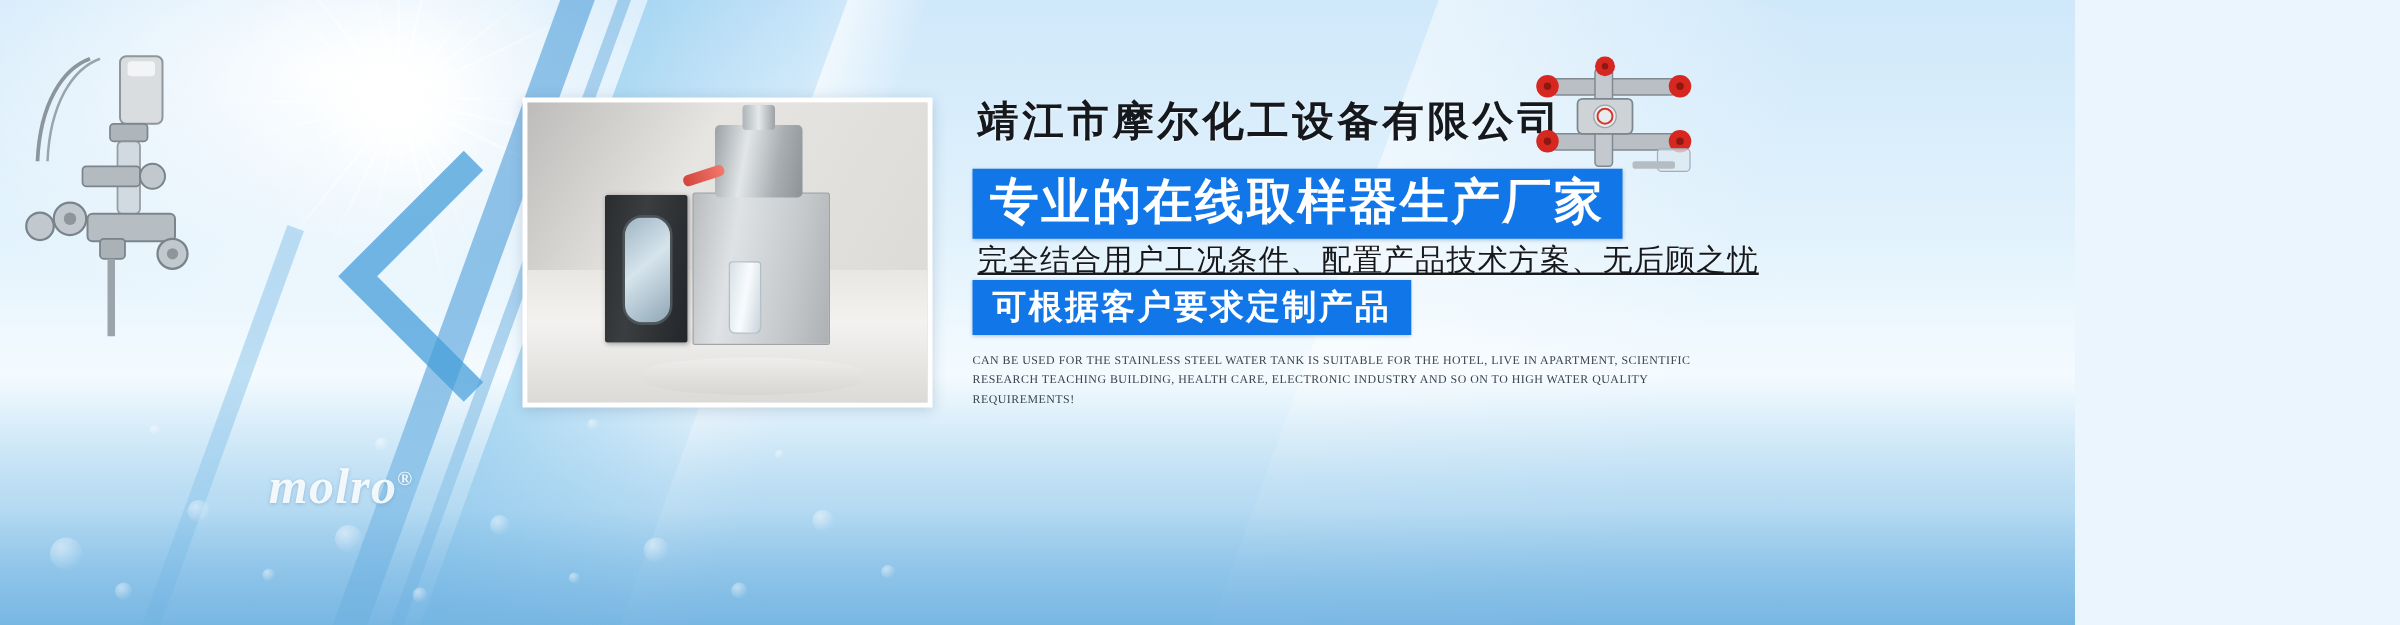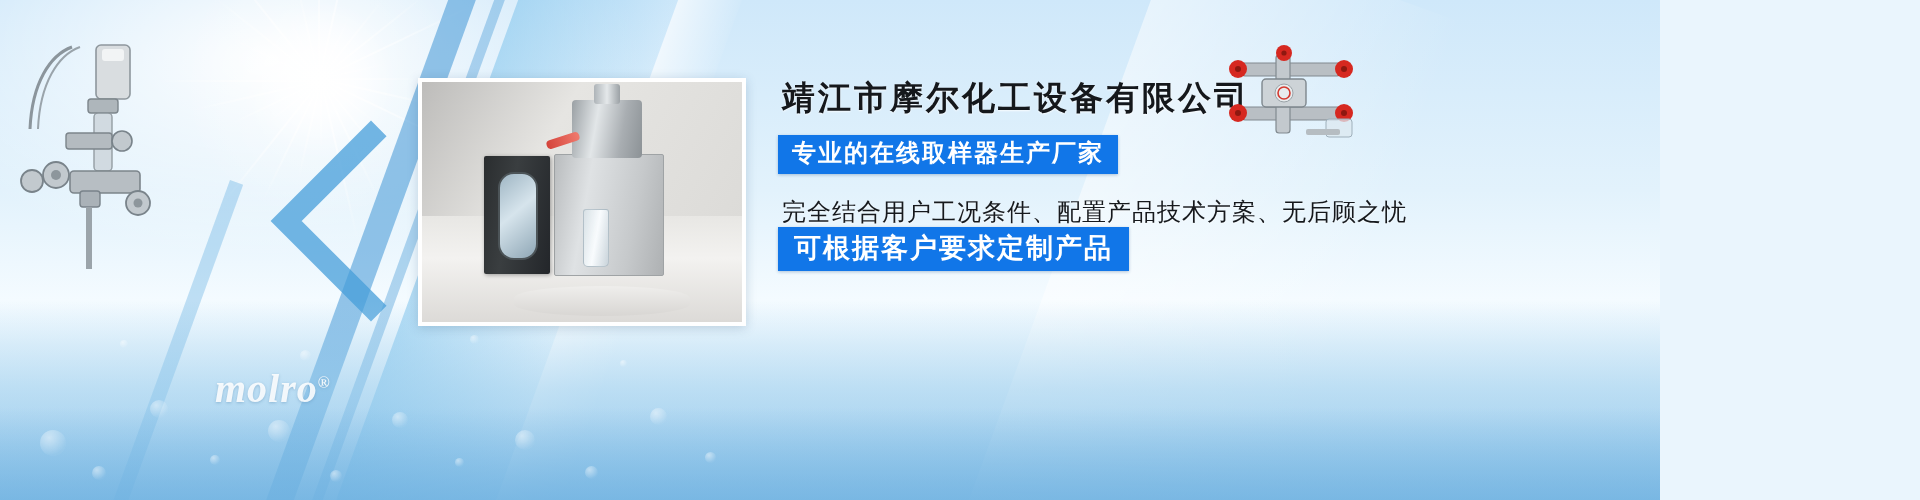--- a/index.html
+++ b/index.html
@@ -78,30 +78,31 @@
   
   .textblock{position:absolute;left:778px;top:78px;width:640px;}
   .company-title{
     font-family:"Liberation Serif","DejaVu Serif",serif;
     font-size:33px;font-weight:700;color:#15181c;letter-spacing:3px;
     white-space:nowrap;line-height:1.25;padding-left:4px;
     text-shadow:0 1px 2px rgba(255,255,255,.8);
   }
   .hl-band{
     display:inline-block;background:#1176e8;color:#fff;
-    font-size:24px;font-weight:700;letter-spacing:2px;
+    font-size:39px;font-weight:700;letter-spacing:2px;
     padding:5px 14px 7px 14px;line-height:1.12;white-space:nowrap;
     box-shadow:0 1px 3px rgba(20,70,130,.3);
   }
   .band1{margin-top:16px;}
   .band2{font-size:27px;padding:6px 16px 8px 16px;letter-spacing:2px;}
   .subline{
-    margin-top:24px;font-size:24px;color:#16191d;letter-spacing:1px;
+    margin-top:4px;font-size:24px;color:#16191d;letter-spacing:1px;
     white-space:nowrap;line-height:1.2;padding-left:4px;
     text-shadow:0 1px 2px rgba(255,255,255,.7);
+    text-decoration:underline;
   }
   .engtext{
     margin-top:14px;width:600px;
     font-family:"Liberation Serif","DejaVu Serif",serif;
     font-size:9.5px;line-height:1.62;color:#3b444d;letter-spacing:.4px;
     font-variant:small-caps;text-transform:uppercase;
   }
   
   .prod{position:absolute;}
   .p-tree{left:1218px;top:45px;width:150px;height:110px;}
@@ -228,20 +229,21 @@
   <div class="textblock">
 
     <div class="company-title">靖江市摩尔化工设备有限公司</div>
 
     <div class="hl-band band1">专业的在线取样器生产厂家</div>
 
     <div class="subline">完全结合用户工况条件、配置产品技术方案、无后顾之忧</div>
 
     <div class="hl-band band2">可根据客户要求定制产品</div>
 
+    <div class="engtext">CAN BE USED FOR THE STAINLESS STEEL WATER TANK IS SUITABLE FOR THE HOTEL, LIVE IN APARTMENT, SCIENTIFIC RESEARCH TEACHING BUILDING, HEALTH CARE, ELECTRONIC INDUSTRY AND SO ON TO HIGH WATER QUALITY REQUIREMENTS!</div>
   </div>
 
   <div class="prod p-tree">
     <svg viewBox="0 0 150 110" width="150" height="110" aria-hidden="true">
       <g>
         <rect x="24" y="18" width="98" height="13" rx="3" fill="#b9bfc4" stroke="#818a90" stroke-width="1.2"></rect>
         <rect x="24" y="62" width="98" height="13" rx="3" fill="#b9bfc4" stroke="#818a90" stroke-width="1.2"></rect>
         <rect x="58" y="10" width="14" height="78" rx="3" fill="#c3c9ce" stroke="#818a90" stroke-width="1.2"></rect>
         <rect x="44" y="34" width="44" height="28" rx="4" fill="#cdd3d7" stroke="#7e878d" stroke-width="1.4"></rect>
         <circle cx="66" cy="48" r="9" fill="#e8ecee" stroke="#9aa3a8" stroke-width="1"></circle>

